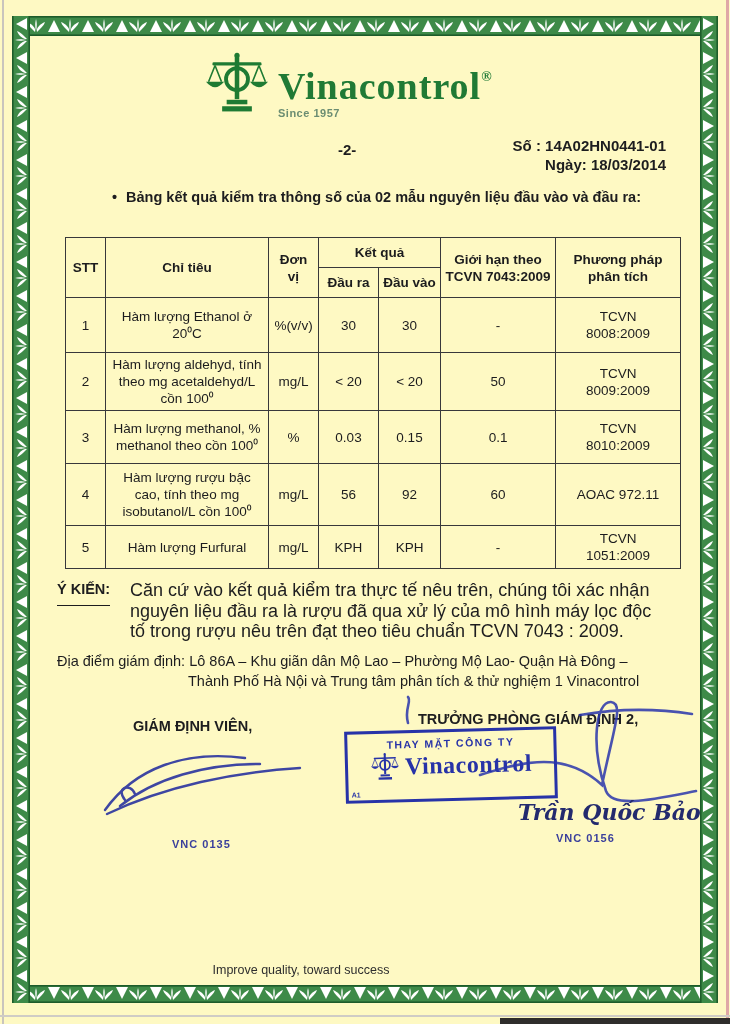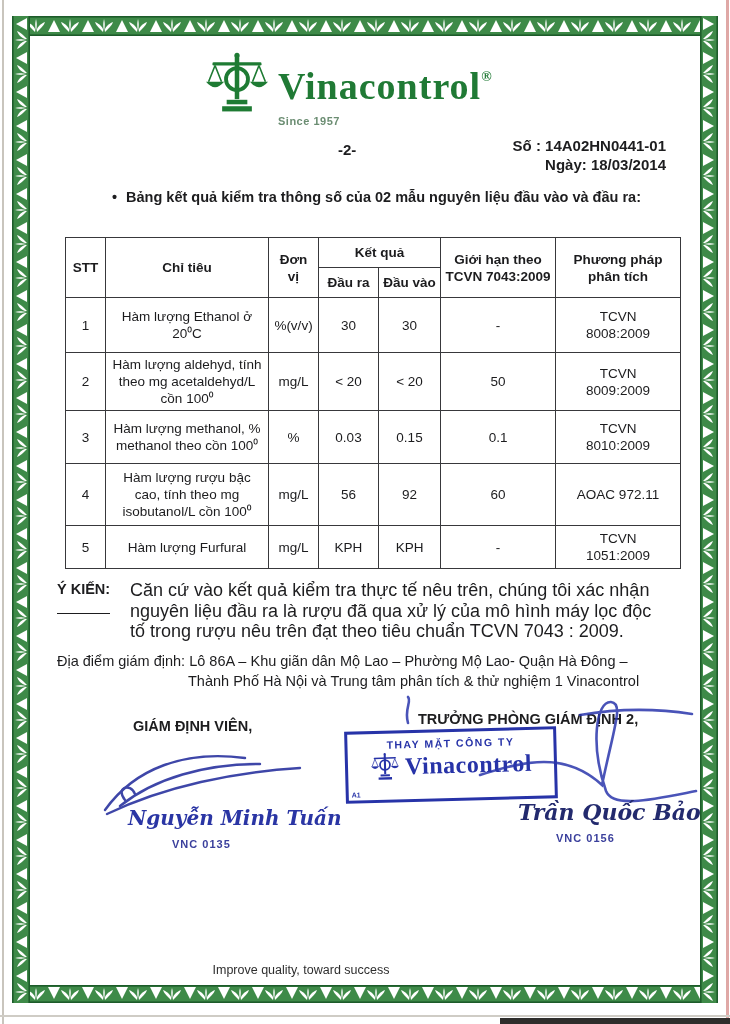--- a/index.html
+++ b/index.html
@@ -1,18 +1,18 @@
 <!DOCTYPE html>
 <html><head>
 <meta charset="utf-8">
 <style>
   html,body{margin:0;padding:0;background:#e9e7e2;}
   #page{
     position:relative;width:730px;height:1024px;margin:0 auto;
-    background:#ffffff;overflow:hidden;
+    background:#fef9c3;overflow:hidden;
     font-family:"Liberation Sans",sans-serif;color:#1d1d1f;
   }
   
   .scan-left{position:absolute;left:2px;top:0;width:2px;height:100%;background:#c9c5bd;}
   .scan-pink{position:absolute;left:726px;top:0;width:3px;height:100%;background:#dfa8a6;}
   .scan-bottom{position:absolute;left:0;top:1015px;width:730px;height:2px;background:#cfccc5;}
   .scan-bottom-dark{position:absolute;left:500px;top:1018px;width:230px;height:6px;background:#2e2d2b;}
 
   
   .band{position:absolute;}
@@ -21,21 +21,21 @@
   .band-left{left:12px;top:16px;width:18px;height:987px;}
   .band-right{left:700px;top:16px;width:18px;height:987px;}
 
   
   .logo-row{position:absolute;left:204px;top:52px;display:flex;align-items:flex-start;}
   .logo-scales{width:66px;height:62px;color:#1e7b33;}
   .logo-textcol{margin-left:8px;margin-top:6px;}
   .brand{font-family:"Liberation Serif",serif;font-weight:bold;font-size:38px;line-height:38px;
          color:#207a35;letter-spacing:1px;}
   .brand sup{font-size:14px;vertical-align:18px;letter-spacing:0;}
-  .since{font-size:11px;font-weight:bold;color:#6b8d72;letter-spacing:.5px;margin-top:10px;}
+  .since{font-size:11px;font-weight:bold;color:#6b8d72;letter-spacing:.5px;margin-top:2px;}
 
   .pagenum{position:absolute;left:338px;top:141px;font-weight:bold;font-size:15px;}
   .doc-meta{position:absolute;right:64px;top:136px;text-align:right;font-weight:bold;
             font-size:15px;line-height:19px;}
 
   .intro{position:absolute;left:112px;top:189px;width:572px;font-size:14.5px;font-weight:600;
          display:flex;}
   .intro .dot{margin-right:9px;}
 
   
@@ -43,21 +43,21 @@
     table-layout:fixed;font-size:13.5px;line-height:17px;color:#1c1c1e;}
   table.results th,table.results td{border:1.5px solid #38383b;padding:2px 4px;
     text-align:center;vertical-align:middle;overflow:hidden;}
   table.results th{font-weight:bold;}
   td.crit{text-align:left;padding-left:8px;padding-right:6px;}
   td.method{white-space:pre-line;}
   thead tr{height:30px;}
 
   
   .op-label{position:absolute;left:57px;top:581px;font-weight:bold;font-size:14.5px;
-            border-bottom:1.6px solid #1d1d1f;padding-bottom:16px;}
+            border-bottom:1.6px solid #1d1d1f;padding-bottom:8px;}
   .op-text{position:absolute;left:130px;top:580px;width:538px;font-size:18px;line-height:20.5px;}
   .insp{position:absolute;left:57px;top:651px;font-size:14.5px;line-height:20px;width:620px;}
   .insp .indent{padding-left:131px;}
   .insp .time-line{margin-top:3px;}
 
   .title-left{position:absolute;left:133px;top:718px;font-weight:bold;font-size:14.5px;}
   .title-right{position:absolute;left:418px;top:711px;font-weight:bold;font-size:14.5px;}
 
   
   .stamp{position:absolute;left:345px;top:729px;width:206px;height:66px;
@@ -300,20 +300,19 @@
     </g>
   </svg>
   <svg class="sig-svg flourish-right" width="370" height="160" viewBox="0 0 370 160">
     <g fill="none" stroke="#2a36ac" stroke-width="2.6" stroke-linecap="round" opacity="0.85">
       <path d="M78,30 C74,16 82,8 78,4"></path>
       <path d="M150,82 C195,68 235,58 272,92 C284,34 294,10 281,9 C266,8 260,52 276,98 C283,116 325,106 366,98"></path>
       <path d="M250,22 C290,15 330,16 362,21"></path>
     </g>
   </svg>
 
-  <div class="script-name name-left">Nguyễn Minh Tuấn</div>
   <div class="code-left">VNC 0135</div>
   <div class="script-name name-right">Trần Quốc Bảo</div>
   <div class="code-right">VNC 0156</div>
 
   <div class="footer">Improve quality, toward success</div>
 
 </div>
 
 </body></html>

